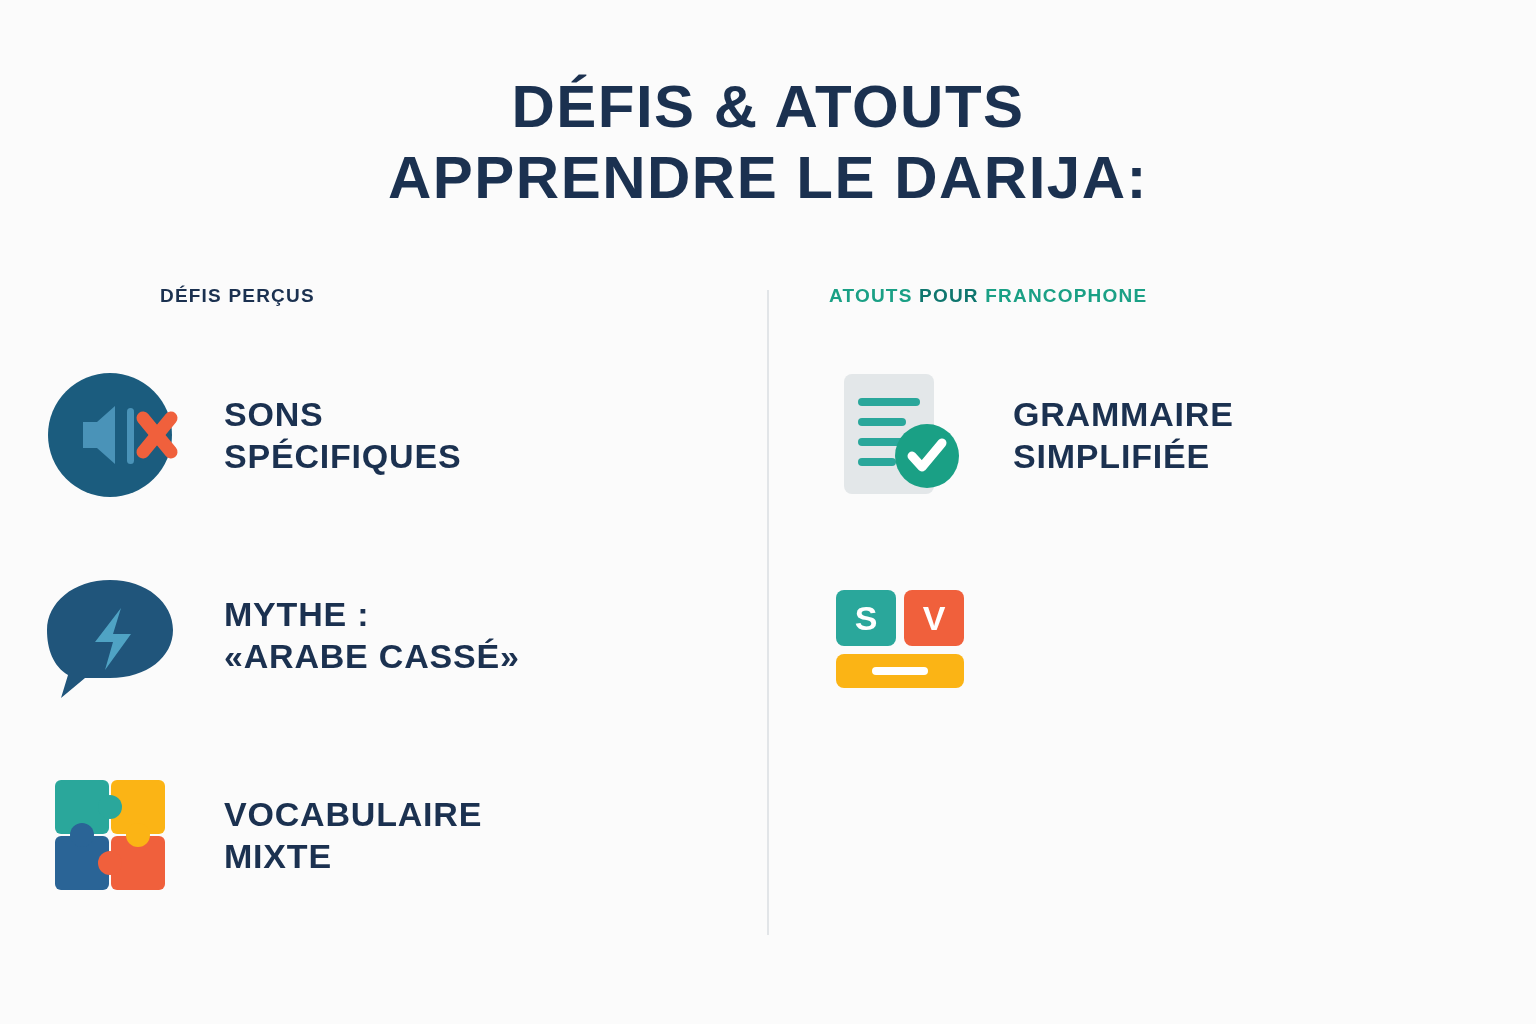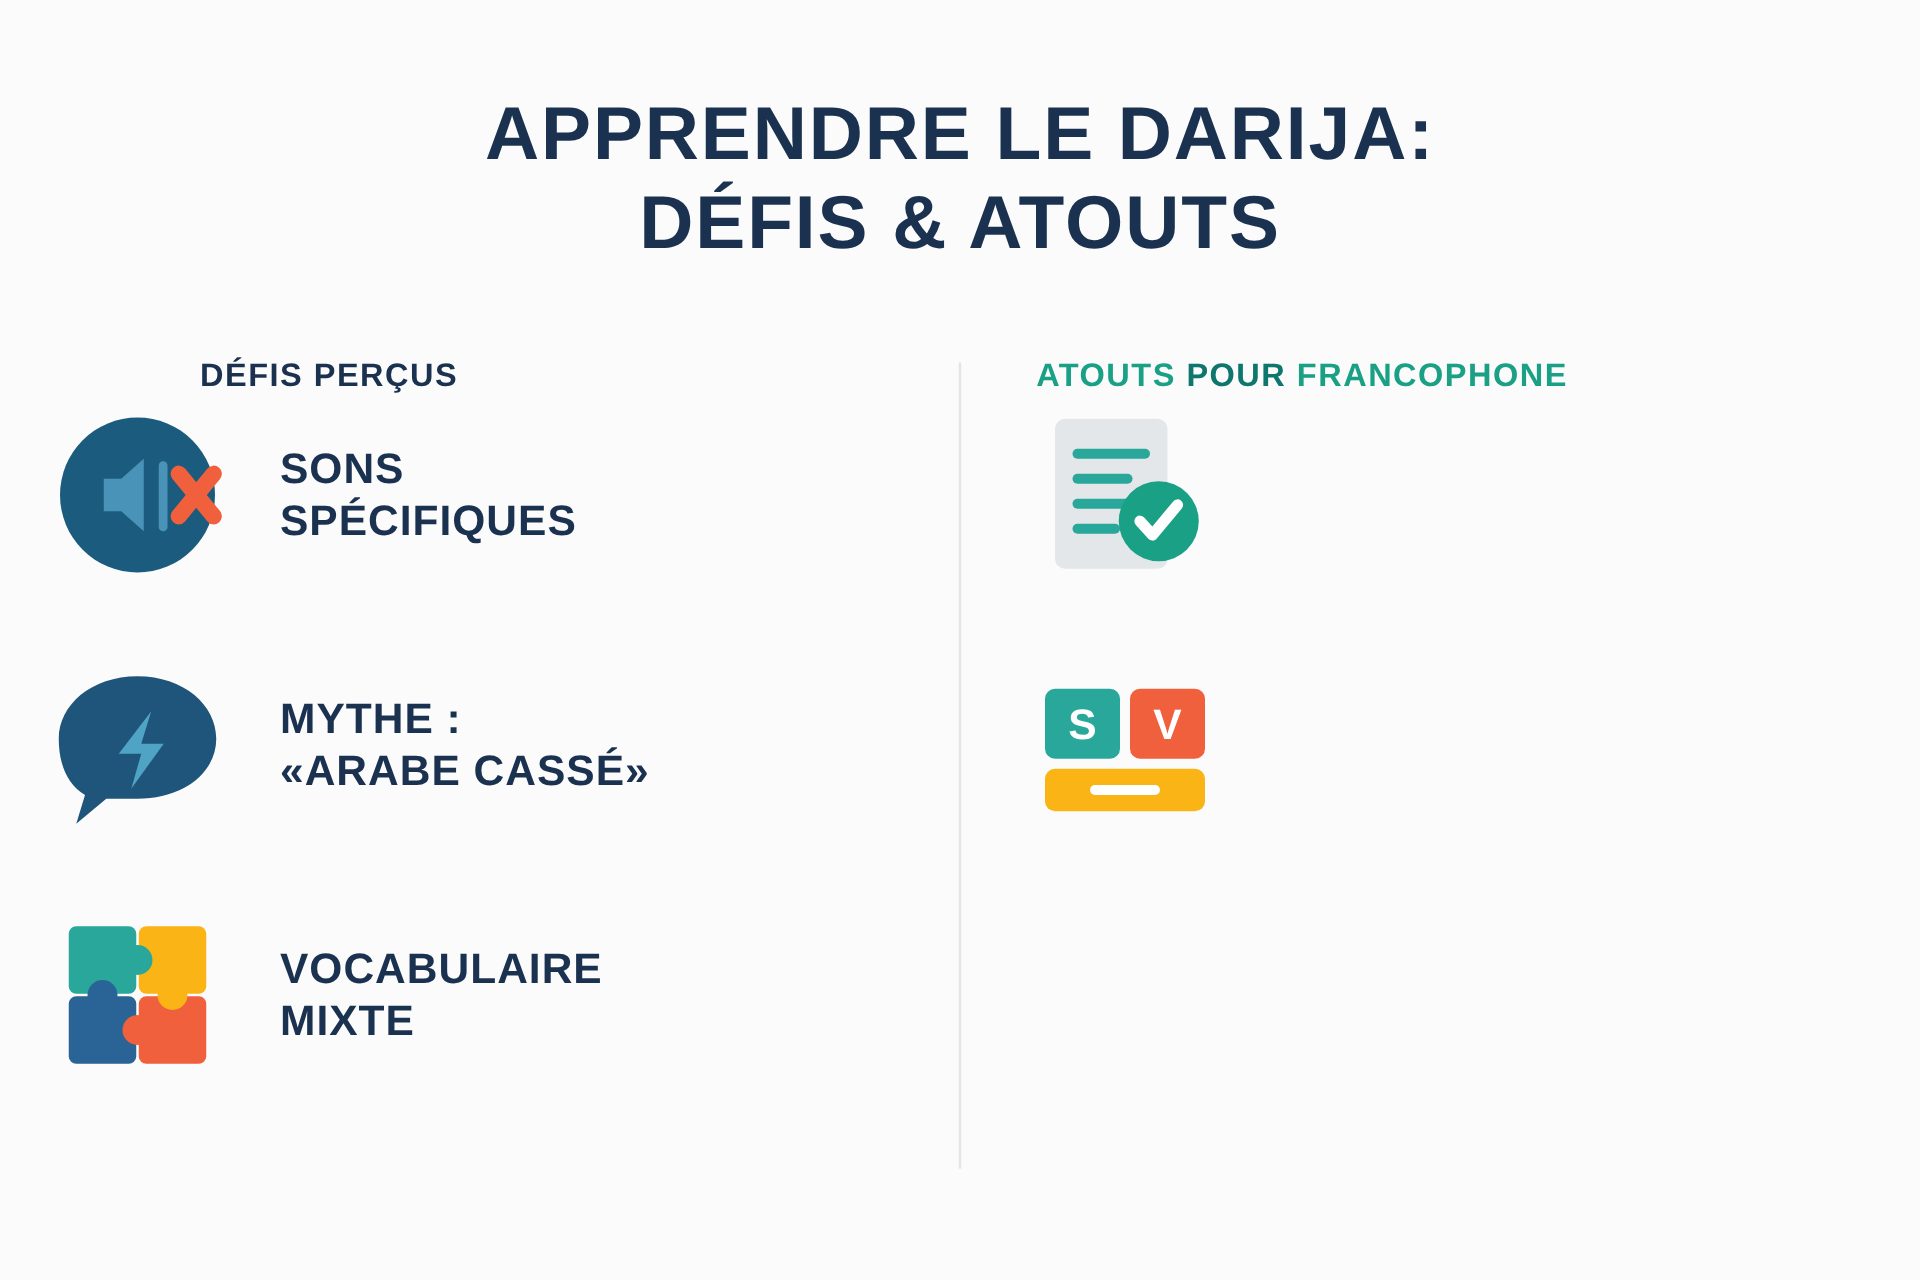--- a/index.html
+++ b/index.html
@@ -56,24 +56,25 @@
     position: absolute;
     left: 50%;
     top: 290px;
     width: 2px;
     height: 645px;
     background: #e2e5e8;
     transform: translateX(-50%);
   }
 
   .col-heading {
-    font-size: 26px;
+    font-size: 19px;
     font-weight: bold;
     letter-spacing: 1.2px;
     text-transform: uppercase;
+    margin-bottom: 48px;
   }
   .col-heading.left  { color: #1b3150; padding-left: 130px; }
   .col-heading.right { color: #1aa085; padding-left: 10px; }
   .col-heading.right .soft { color: #0f766e; }
 
   .item {
     display: flex;
     align-items: center;
     margin-bottom: 50px;
     gap: 34px;
@@ -97,22 +98,22 @@
 
   .col-left .item { margin-bottom: 40px; }
   .col-right .item { margin-bottom: 40px; }
 
   svg { display: block; }
 </style>
 </head>
 <body>
 
 <div class="title-block">
+  <div class="title-line">DÉFIS &amp; ATOUTS</div>
   <div class="title-line">APPRENDRE LE DARIJA:</div>
-  <div class="title-line">DÉFIS &amp; ATOUTS</div>
 </div>
 
 <div class="divider"></div>
 
 <div class="columns">
 
   <div class="col col-left">
     <div class="col-heading left">DÉFIS PERÇUS</div>
 
     <div class="item">
@@ -171,20 +172,21 @@
           <g fill="#2aa79b">
             <rect x="34" y="38" width="62" height="8" rx="4"></rect>
             <rect x="34" y="58" width="48" height="8" rx="4"></rect>
             <rect x="34" y="78" width="58" height="8" rx="4"></rect>
             <rect x="34" y="98" width="38" height="8" rx="4"></rect>
           </g>
           <circle cx="103" cy="96" r="32" fill="#1aa085"></circle>
           <path d="M88 96 l10 11 20 -24" fill="none" stroke="#ffffff" stroke-width="9" stroke-linecap="round" stroke-linejoin="round"></path>
         </svg>
       </span>
+      <span class="label">GRAMMAIRE<br>SIMPLIFIÉE</span>
     </div>
 
     <div class="item">
       <span class="icon">
         <svg width="150" height="150" viewBox="0 0 150 150">
           <rect x="12" y="30" width="60" height="56" rx="8" fill="#2aa79b"></rect>
           <rect x="80" y="30" width="60" height="56" rx="8" fill="#f0603c"></rect>
           <rect x="12" y="94" width="128" height="34" rx="8" fill="#fbb415"></rect>
           <rect x="48" y="107" width="56" height="8" rx="4" fill="#ffffff"></rect>
           <text x="42" y="70" font-family="Liberation Sans, sans-serif" font-size="34" font-weight="bold" fill="#ffffff" text-anchor="middle">S</text>

